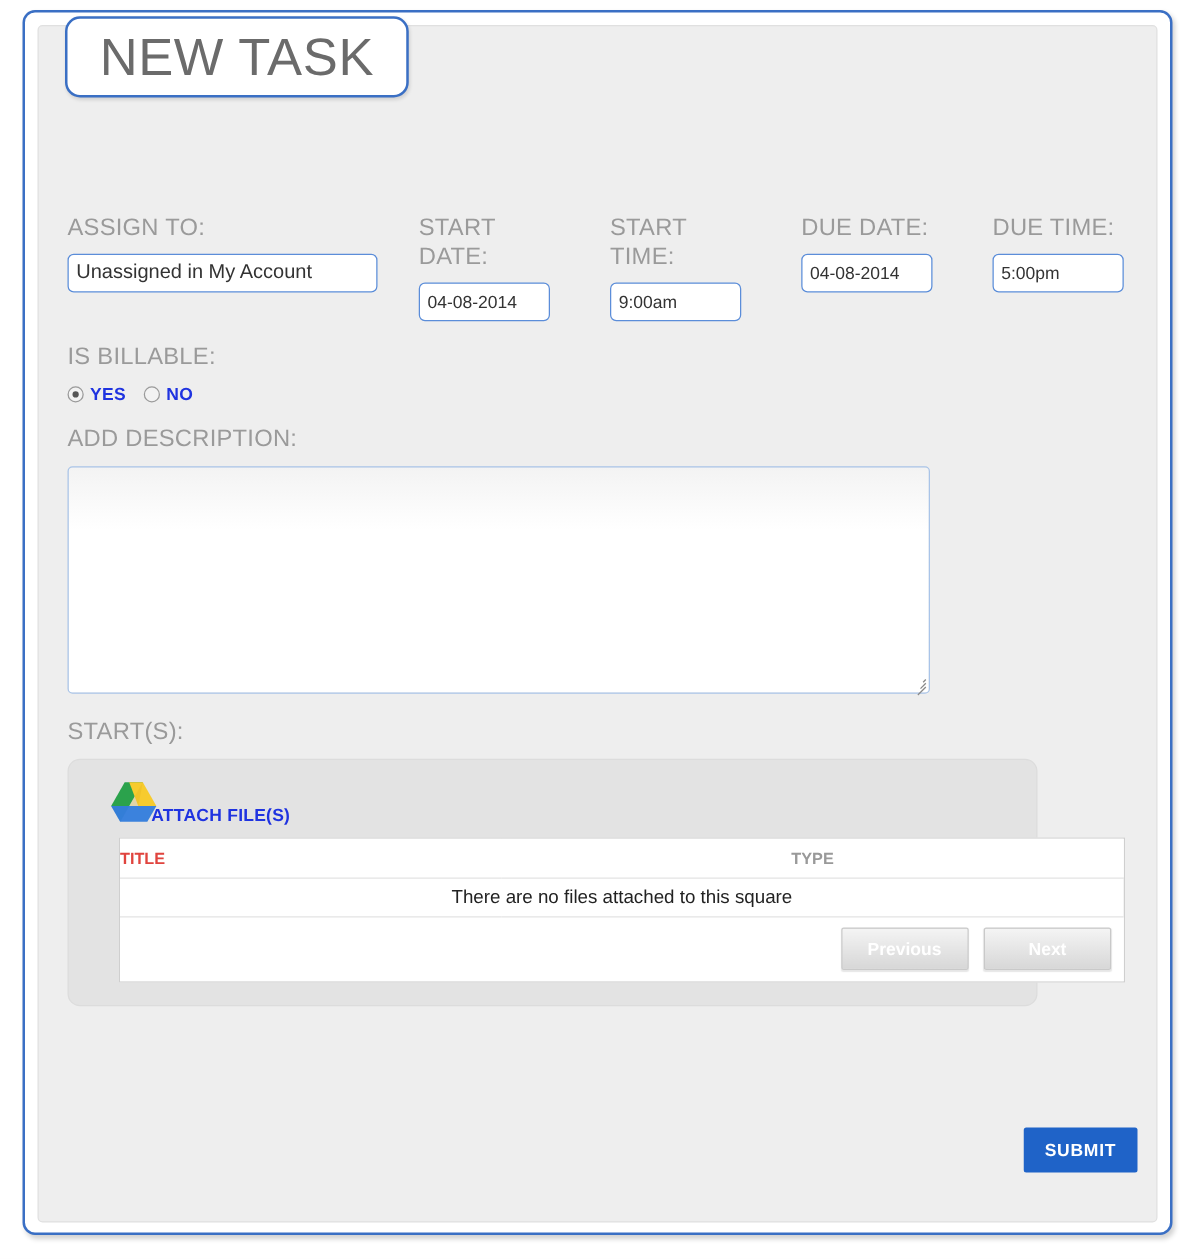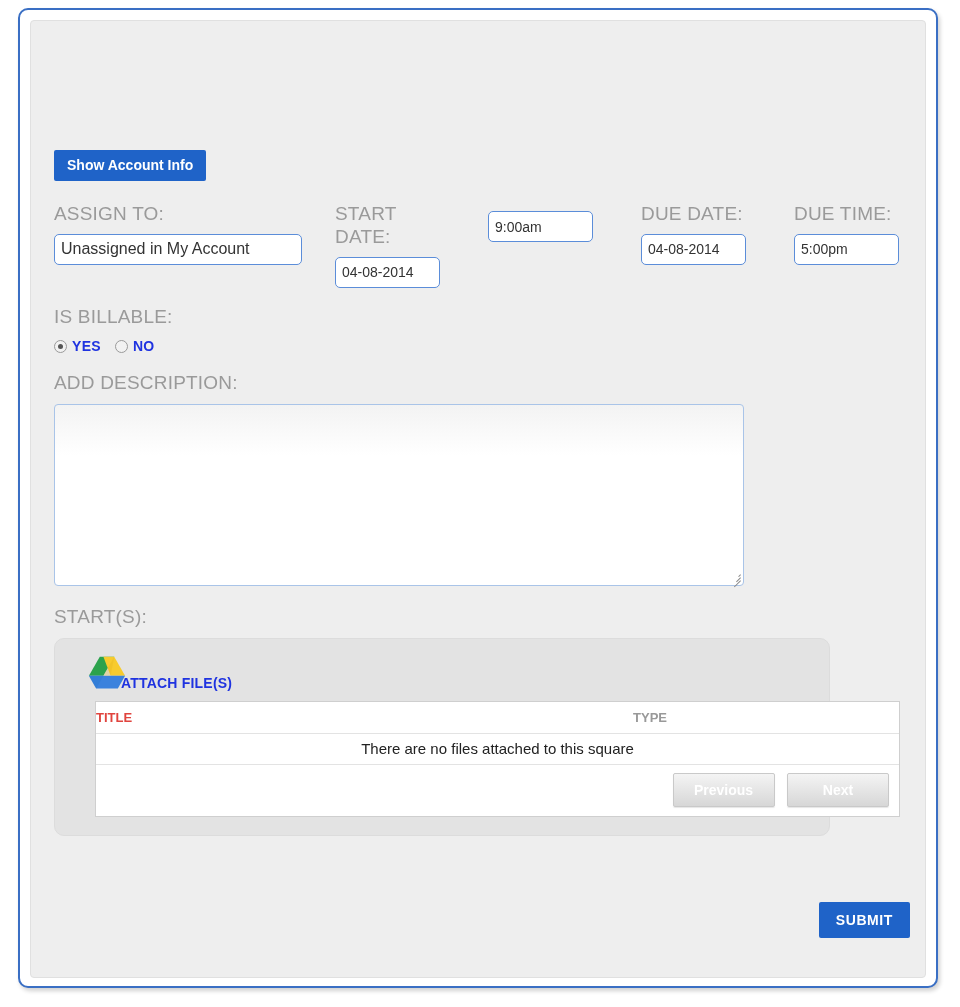--- a/index.html
+++ b/index.html
@@ -289,38 +289,41 @@
     cursor: pointer;
     font-family: Liberation Sans, sans-serif;
   }
 </style>
 </head>
 <body>
 
 <div class="page-frame">
   <div class="inner-panel"></div>
 
+  <div class="title-tab">
+    <span class="title-text">NEW TASK</span>
+  </div>
 
   <div class="content">
 
-    <button class="btn-account">Show Account Info</button>
 
     <div class="fields-row">
 
       <div class="field-col assign">
         <span class="field-label">ASSIGN TO:</span>
         <input class="txt-input" type="text" value="Unassigned in My Account" style="">
       </div>
 
       <div class="field-col dt">
         <span class="field-label">START DATE:</span>
         <input class="txt-input small" type="text" value="04-08-2014" style="">
       </div>
 
       <div class="field-col dt">
+        <span class="field-label">START TIME:</span>
         <input class="txt-input small" type="text" value="9:00am" style="">
       </div>
 
       <div class="field-col dt">
         <span class="field-label">DUE DATE:</span>
         <input class="txt-input small" type="text" value="04-08-2014" style="">
       </div>
 
       <div class="field-col dt last">
         <span class="field-label">DUE TIME:</span>

